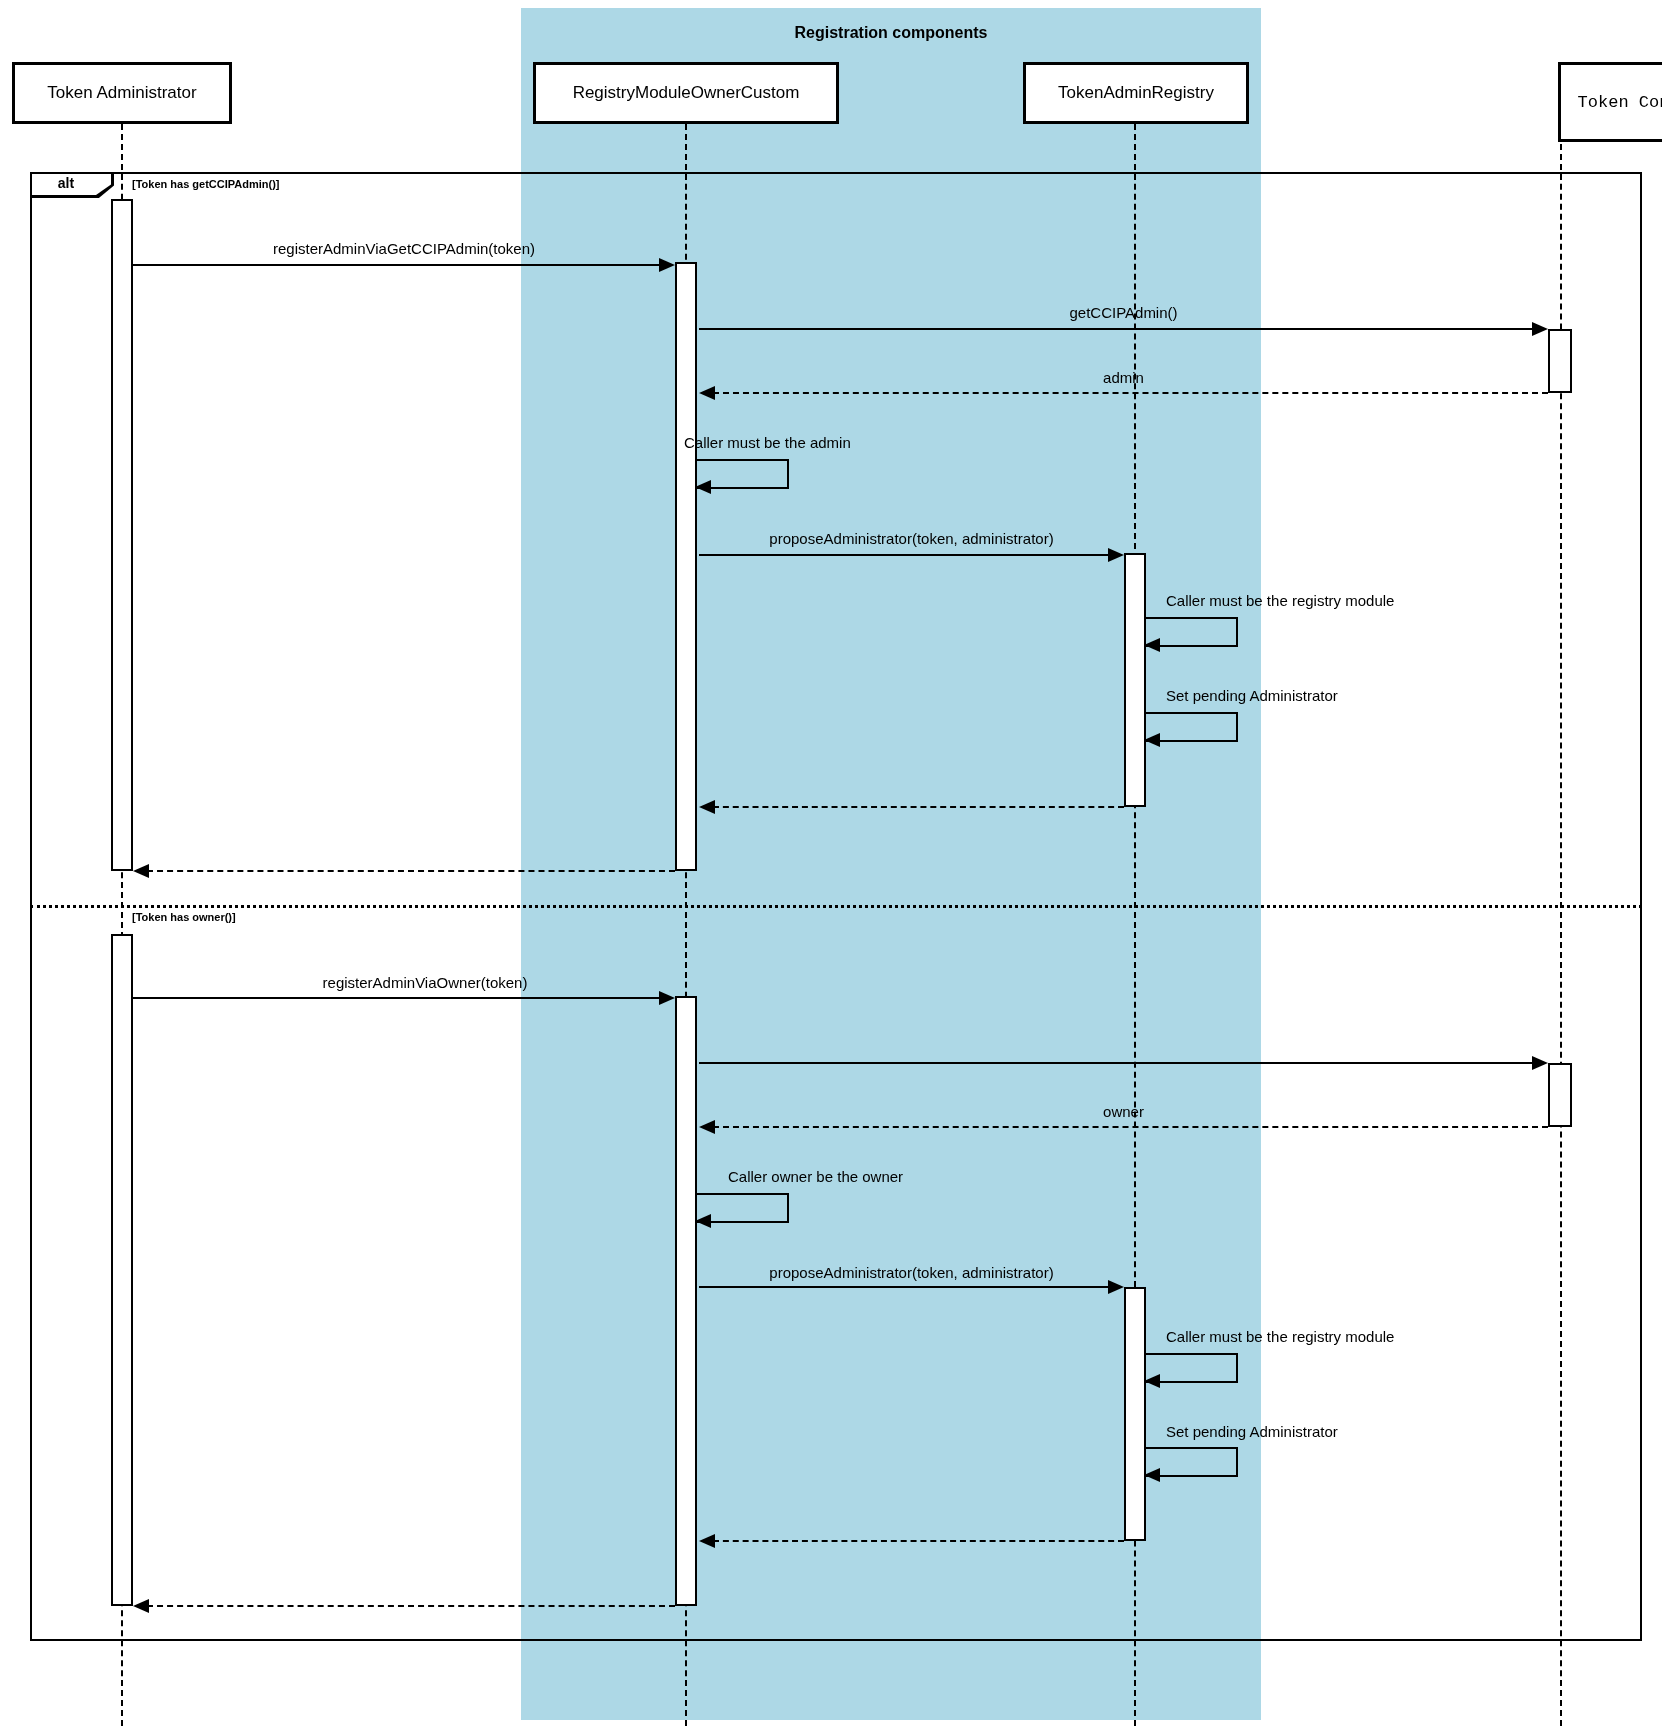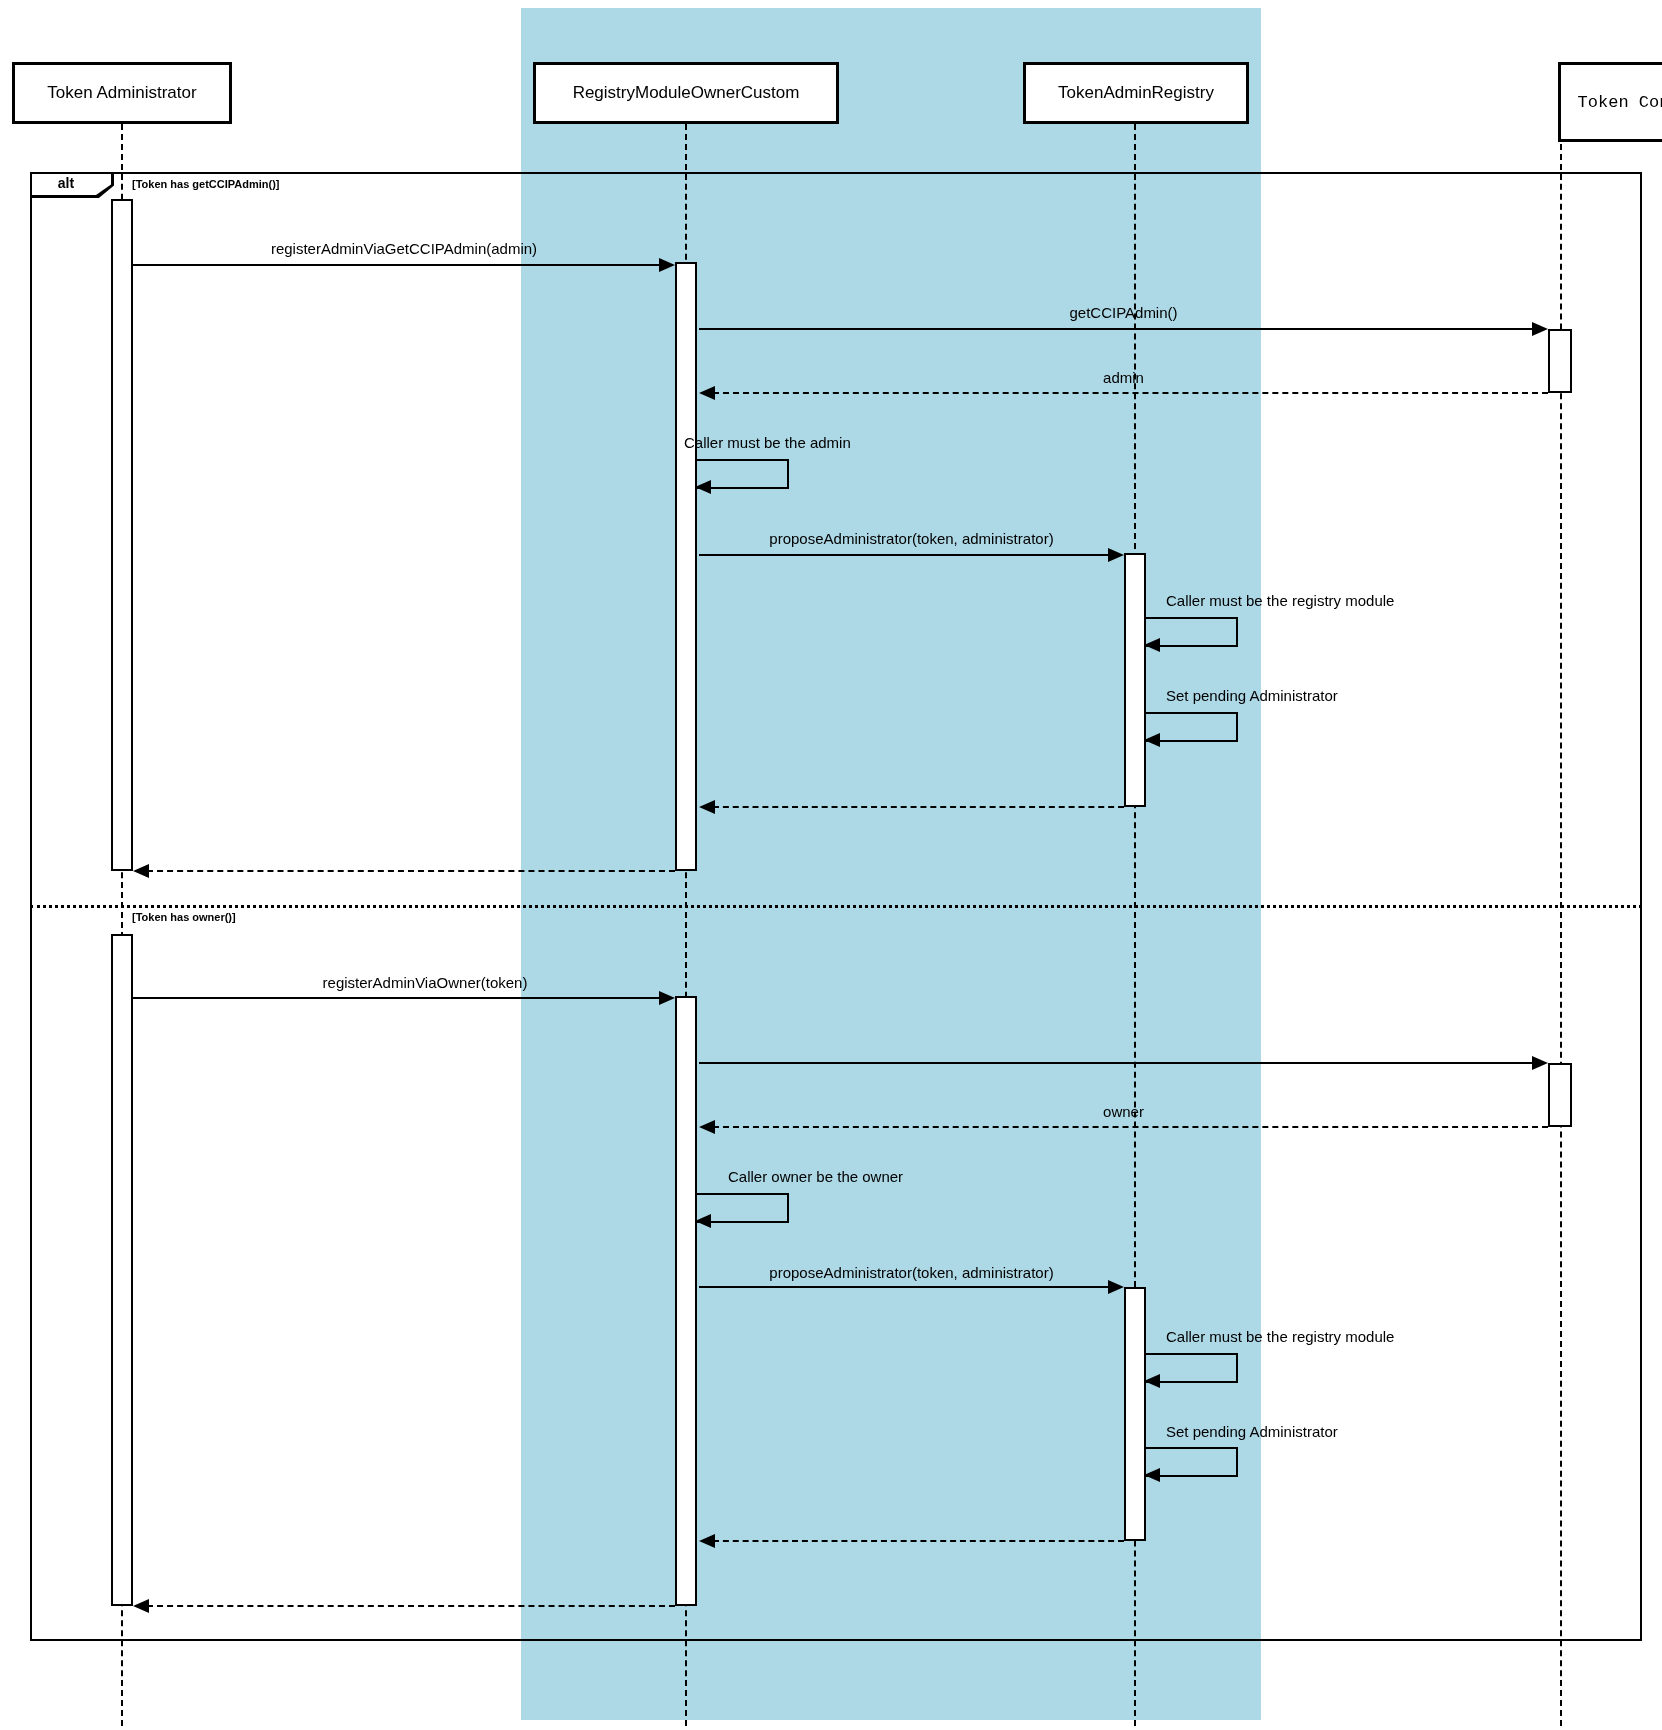--- a/index.html
+++ b/index.html
@@ -33,20 +33,21 @@
   .head-right{width:0;height:0;border-top:7px solid transparent;border-bottom:7px solid transparent;border-left:16px solid #000;z-index:5;}
   .head-left{width:0;height:0;border-top:7px solid transparent;border-bottom:7px solid transparent;border-right:16px solid #000;z-index:5;}
   .selfloop{border-top:2px solid #000;border-right:2px solid #000;border-bottom:2px solid #000;box-sizing:border-box;z-index:5;}
 </style>
 </head>
 <body>
 
 <div id="stage">
 
   <div class="abs group-box" style="left:521px;top:8px;width:740px;height:1712px;"></div>
+  <div class="abs group-title" style="left:521px;top:24px;width:740px;">Registration components</div>
 
   <div class="abs lifeline" style="left:121px;top:124px;height:1602px;"></div>
   <div class="abs lifeline" style="left:685px;top:124px;height:1602px;"></div>
   <div class="abs lifeline" style="left:1134px;top:124px;height:1602px;"></div>
   <div class="abs lifeline" style="left:1560px;top:124px;height:1602px;"></div>
 
   <div class="abs frame" style="left:30px;top:172px;width:1612px;height:1469px;"></div>
   <div class="abs penta-outer" style="left:30px;top:172px;width:84px;height:26px;"></div>
   <div class="abs penta-inner" style="left:32px;top:174px;width:79px;height:21px;"></div>
   <div class="abs penta-label" style="left:32px;top:175px;width:68px;">alt</div>
@@ -56,21 +57,21 @@
 
   <div class="abs act" style="left:111px;top:199px;width:22px;height:672px;"></div>
   <div class="abs act" style="left:111px;top:934px;width:22px;height:672px;"></div>
   <div class="abs act" style="left:675px;top:262px;width:22px;height:609px;"></div>
   <div class="abs act" style="left:675px;top:996px;width:22px;height:610px;"></div>
   <div class="abs act" style="left:1124px;top:553px;width:22px;height:254px;"></div>
   <div class="abs act" style="left:1124px;top:1287px;width:22px;height:254px;"></div>
   <div class="abs act" style="left:1548px;top:329px;width:24px;height:64px;"></div>
   <div class="abs act" style="left:1548px;top:1063px;width:24px;height:64px;"></div>
 
-  <div class="abs mlabel" style="left:133px;top:240px;width:542px;">registerAdminViaGetCCIPAdmin(admin)</div>
+  <div class="abs mlabel" style="left:133px;top:240px;width:542px;">registerAdminViaGetCCIPAdmin(token)</div>
   <div class="abs mline" style="left:133px;top:264px;width:528px;"></div>
   <div class="abs head-right" style="left:659px;top:258px;"></div>
 
   <div class="abs mlabel" style="left:699px;top:304px;width:849px;">getCCIPAdmin()</div>
   <div class="abs mline" style="left:699px;top:328px;width:835px;"></div>
   <div class="abs head-right" style="left:1532px;top:322px;"></div>
 
   <div class="abs mlabel" style="left:699px;top:369px;width:849px;">admin</div>
   <div class="abs mline dashed" style="left:713px;top:392px;width:835px;"></div>
   <div class="abs head-left" style="left:699px;top:386px;"></div>

